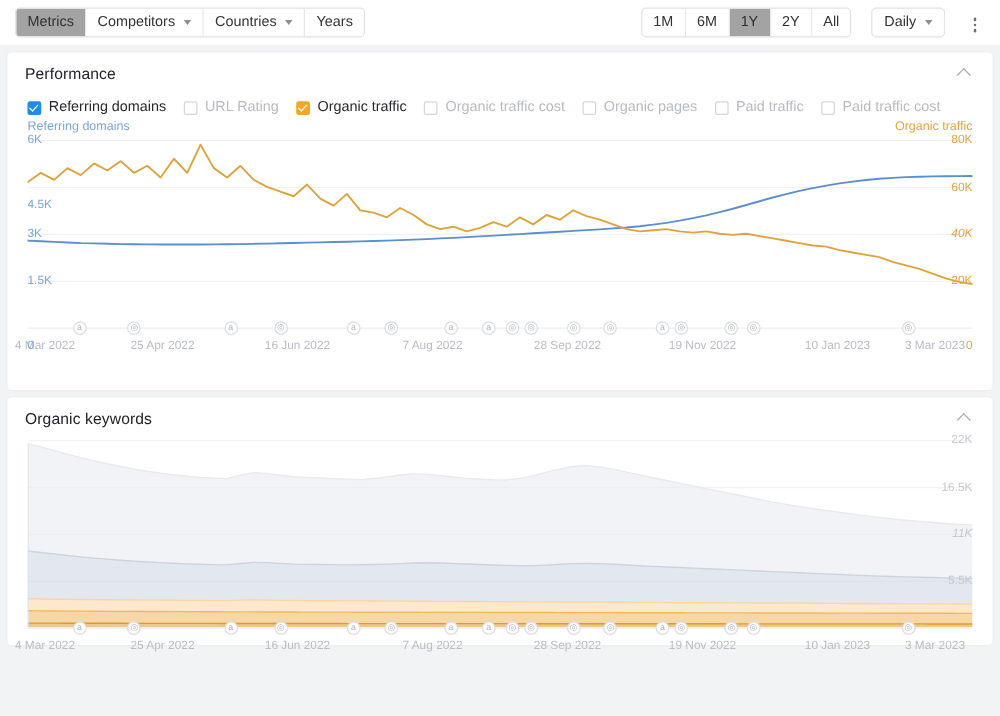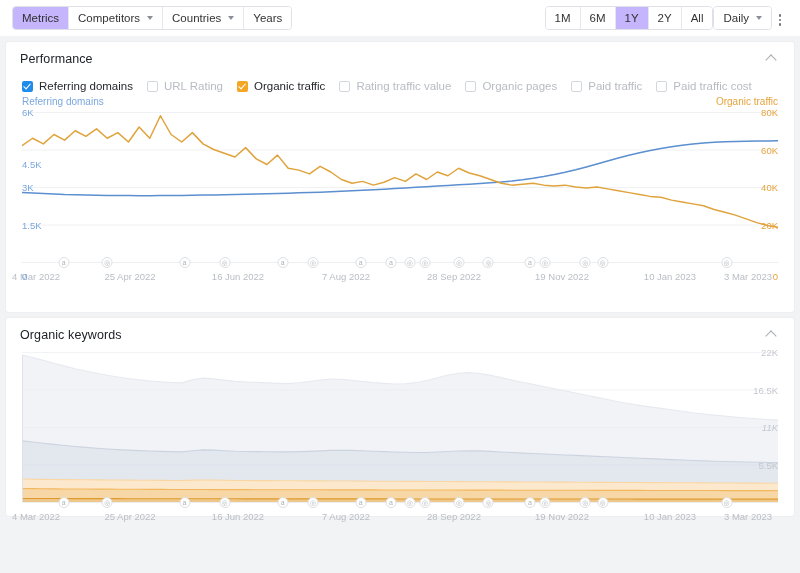--- a/index.html
+++ b/index.html
@@ -37,31 +37,31 @@
     font-size: 11.5px;
     color: #333;
     padding: 0 9px;
     height: 100%;
     border-right: 1px solid #e5e7ea;
     background: #fff;
     cursor: pointer;
     white-space: nowrap;
   }
   .seg:last-child { border-right: none; }
-  .seg.active { background: #c4b5fd; color: #30302f; }
+  .seg.active { background: #a3a3a3; color: #30302f; }
   .caret {
     width: 0; height: 0;
     border-left: 3.5px solid transparent;
     border-right: 3.5px solid transparent;
     border-top: 4px solid #8a8f98;
     display: inline-block;
     margin-left: 2px;
   }
   .spacer { flex: 1 1 auto; }
-  .right-tools { display: flex; align-items: flex-end; gap: 0; }
+  .right-tools { display: flex; align-items: flex-end; gap: 16px; }
   .kebab {
     width: 16px; height: 20px;
     display: flex; flex-direction: column;
     align-items: center; justify-content: center; gap: 2px;
     cursor: pointer;
   }
   .kebab i { width: 2.5px; height: 2.5px; border-radius: 50%; background: #6b7179; display: block; }
 
   
   .card {
@@ -268,21 +268,21 @@
       <div class="legend-item">
         <span class="cb off"></span>
         <span class="lbl-off">URL Rating</span>
       </div>
       <div class="legend-item">
         <span class="cb on" style="background:#f5a623"></span>
         <span class="lbl-on">Organic traffic</span>
       </div>
       <div class="legend-item">
         <span class="cb off"></span>
-        <span class="lbl-off">Rating traffic value</span>
+        <span class="lbl-off">Organic traffic cost</span>
       </div>
       <div class="legend-item">
         <span class="cb off"></span>
         <span class="lbl-off">Organic pages</span>
       </div>
       <div class="legend-item">
         <span class="cb off"></span>
         <span class="lbl-off">Paid traffic</span>
       </div>
       <div class="legend-item">
@@ -302,21 +302,21 @@
           <line x1="0" y1="38" x2="756" y2="38" stroke="#f0f1f3" stroke-width="1"></line>
           <line x1="0" y1="75.5" x2="756" y2="75.5" stroke="#f0f1f3" stroke-width="1"></line>
           <line x1="0" y1="113" x2="756" y2="113" stroke="#f0f1f3" stroke-width="1"></line>
           <line x1="0" y1="150.5" x2="756" y2="150.5" stroke="#f0f1f3" stroke-width="1"></line>
           <path d="M0.00 80.50 L10.65 81.00 L21.30 81.50 L31.94 82.00 L42.59 82.50 L53.24 82.75 L63.89 83.00 L74.54 83.25 L85.18 83.38 L95.83 83.50 L106.48 83.55 L117.13 83.63 L127.77 83.63 L138.42 83.58 L149.07 83.50 L159.72 83.38 L170.37 83.25 L181.01 83.05 L191.66 82.88 L202.31 82.63 L212.96 82.38 L223.61 82.13 L234.25 81.88 L244.90 81.63 L255.55 81.38 L266.20 81.13 L276.85 80.80 L287.49 80.50 L298.14 80.13 L308.79 79.70 L319.44 79.25 L330.08 78.75 L340.73 78.25 L351.38 77.75 L362.03 77.13 L372.68 76.50 L383.32 75.88 L393.97 75.25 L404.62 74.63 L415.27 74.00 L425.92 73.38 L436.56 72.75 L447.21 72.13 L457.86 71.50 L468.51 70.75 L479.15 70.00 L489.80 69.00 L500.45 67.75 L511.10 66.25 L521.75 64.50 L532.39 62.50 L543.04 60.25 L553.69 57.75 L564.34 55.00 L574.99 52.00 L585.63 49.00 L596.28 46.00 L606.93 43.25 L617.58 40.75 L628.23 38.50 L638.87 36.50 L649.52 34.75 L660.17 33.25 L670.82 32.00 L681.46 31.00 L692.11 30.25 L702.76 29.75 L713.41 29.38 L724.06 29.13 L734.70 29.00 L745.35 28.88 L756.00 28.80" fill="none" stroke="#5b8fd0" stroke-width="1.5" stroke-linejoin="round" stroke-linecap="round"></path>
           <path d="M0.00 33.75 L10.65 26.25 L21.30 31.88 L31.94 22.50 L42.59 28.13 L53.24 18.75 L63.89 24.38 L74.54 16.88 L85.18 26.25 L95.83 20.63 L106.48 30.00 L117.13 15.00 L127.77 26.25 L138.42 3.75 L149.07 22.50 L159.72 30.00 L170.37 20.63 L181.01 31.88 L191.66 37.50 L202.31 41.25 L212.96 45.00 L223.61 35.63 L234.25 46.88 L244.90 52.50 L255.55 43.13 L266.20 56.25 L276.85 58.13 L287.49 61.88 L298.14 54.38 L308.79 60.00 L319.44 67.50 L330.08 71.25 L340.73 69.38 L351.38 73.13 L362.03 70.31 L372.68 65.63 L383.32 69.38 L393.97 61.88 L404.62 67.50 L415.27 60.00 L425.92 63.75 L436.56 56.25 L447.21 60.94 L457.86 63.75 L468.51 67.50 L479.15 71.25 L489.80 73.13 L500.45 72.19 L511.10 71.25 L521.75 73.13 L532.39 74.06 L543.04 73.13 L553.69 75.00 L564.34 75.94 L574.99 75.00 L585.63 76.88 L596.28 78.75 L606.93 80.63 L617.58 82.50 L628.23 84.38 L638.87 85.31 L649.52 88.13 L660.17 90.00 L670.82 91.88 L681.46 93.75 L692.11 97.50 L702.76 100.31 L713.41 103.13 L724.06 106.88 L734.70 110.63 L745.35 113.44 L756.00 115.31" fill="none" stroke="#e0a33c" stroke-width="1.5" stroke-linejoin="round" stroke-linecap="round"></path>
         </svg>
         <div class="ylab l" style="top: 112.5px;">1.5K</div>
         <div class="ylab r" style="top: 112.5px;">20K</div>
         <div class="ylab l" style="top: 75px;">3K</div>
-        <div class="ylab r" style="top: 75px;">40K</div>
+        <div class="ylab r" style="top: 75px; font-style: italic;">40K</div>
         <div class="ylab l" style="top: 52px;">4.5K</div>
         <div class="ylab r" style="top: 37.5px;">60K</div>
         <div class="ylab l" style="top: 0px;">6K</div>
         <div class="ylab r" style="top: 0px;">80K</div>
       </div>
     <div class="xaxis" id="perf-xaxis">
         <div class="evt-line"></div>
         <div class="xtick" style="left: 14px;">4 Mar 2022</div>
         <div class="xtick" style="left: 108px;">25 Apr 2022</div>
         <div class="xtick" style="left: 216px;">16 Jun 2022</div>

